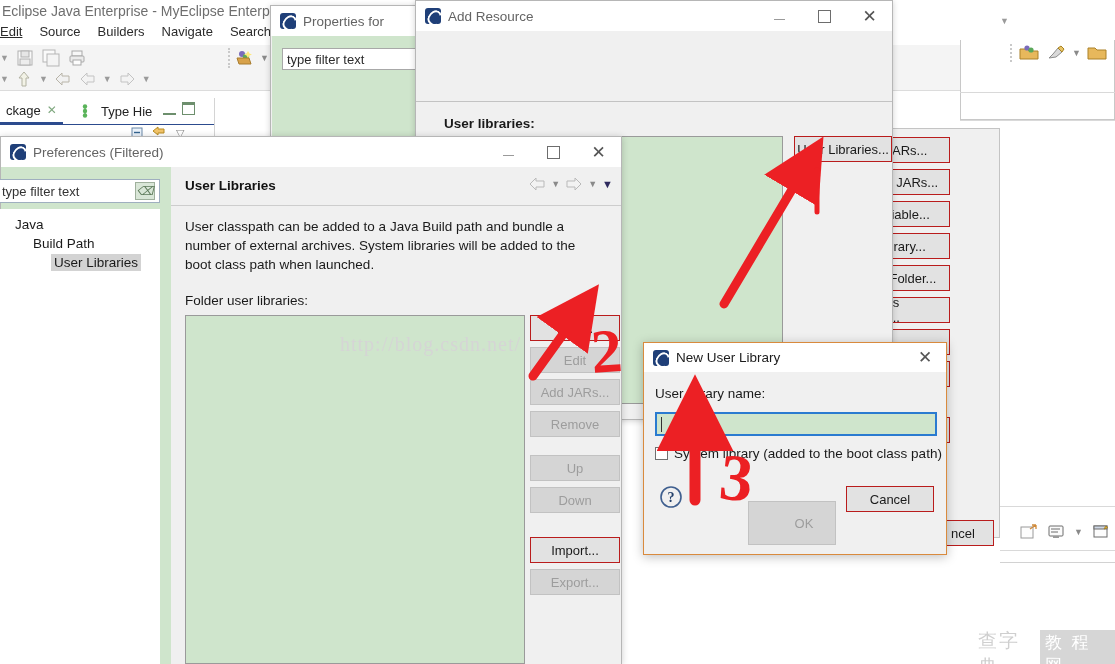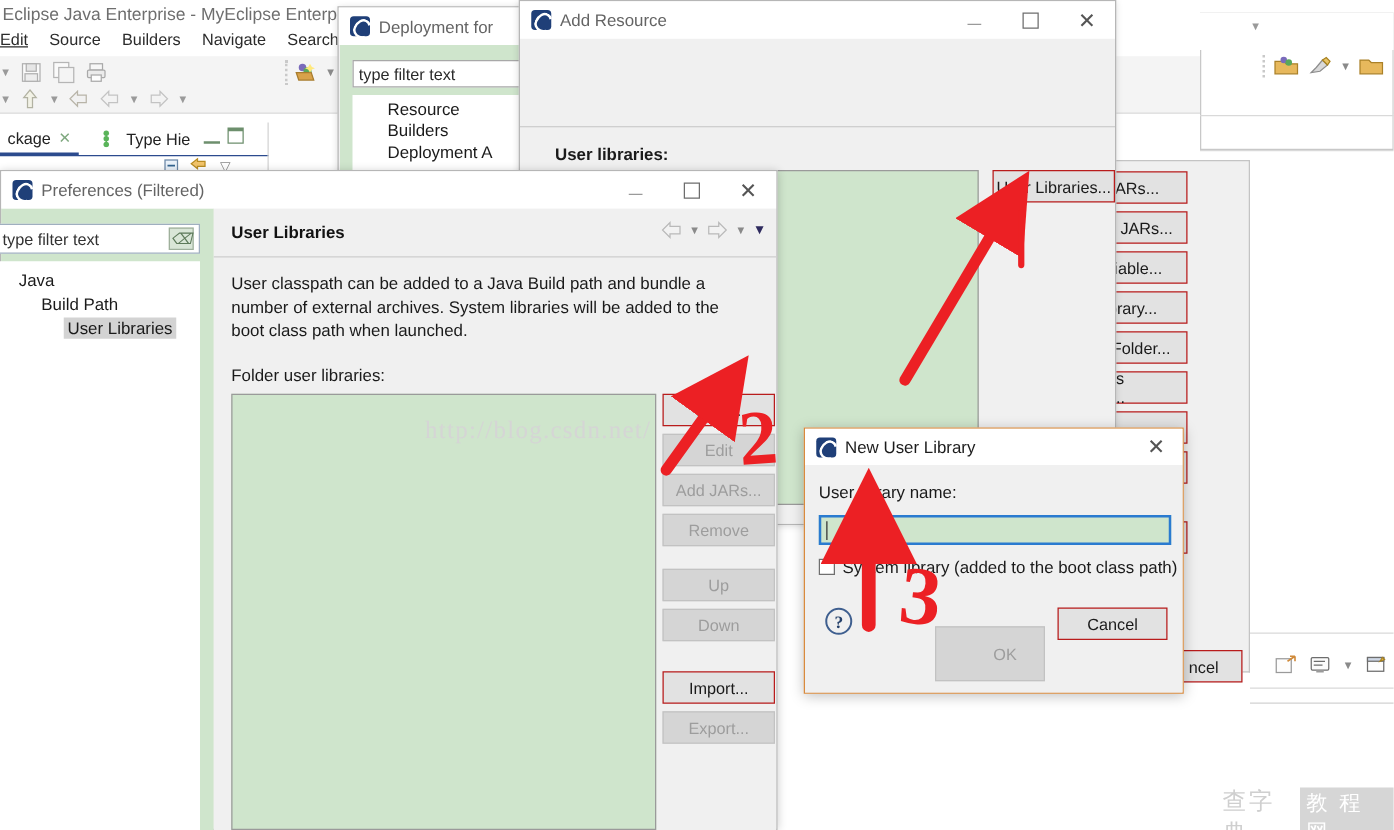--- a/index.html
+++ b/index.html
@@ -239,30 +239,25 @@
       </svg>
     </div>
     <div style="position:absolute;left:1000px;top:506px;width:115px;height:1px;background:#d9d9d9;"></div>
     <div style="position:absolute;left:1000px;top:550px;width:115px;height:1px;background:#d9d9d9;"></div>
     <div style="position:absolute;left:1000px;top:562px;width:115px;height:1px;background:#d2d2d2;"></div>
   </div>
 
   <div class="win" style="left:270px;top:5px;width:385px;height:135px;">
     <div class="titlebar" style="height:30px;">
       <span class="eicon"></span>
-      <span class="ttl">Deployment for</span>
+      <span class="ttl">Properties for</span>
     </div>
     <div class="greenband" style="position:absolute;left:1px;top:30px;width:383px;height:104px;">
       <div class="txtbox" style="position:absolute;left:10px;top:12px;width:240px;height:22px;background:#ffffff;border:1px solid #a8a8a8;color:#2b2b2b;">
         <span>type filter text</span>
-      </div>
-      <div style="position:absolute;left:10px;top:40px;width:240px;height:64px;background:#ffffff;padding-top:3px;">
-        <div style="padding:1px 0 1px 28px;font-size:13.5px;">Resource</div>
-        <div style="padding:1px 0 1px 28px;font-size:13.5px;">Builders</div>
-        <div style="padding:1px 0 1px 28px;font-size:13.5px;white-space:nowrap;">Deployment A</div>
       </div>
     </div>
   </div>
 
   <div style="position:absolute;left:852px;top:128px;width:148px;height:410px;background:#f0f0f0;border:1px solid #c4c4c4;border-left:none;">
     <div class="btn" style="position:absolute;left:0;top:8px;width:98px;height:26px;">d JARs...</div>
     <div class="btn" style="position:absolute;left:0;top:40px;width:98px;height:26px;">ernal JARs...</div>
     <div class="btn" style="position:absolute;left:0;top:72px;width:98px;height:26px;">Variable...</div>
     <div class="btn" style="position:absolute;left:0;top:104px;width:98px;height:26px;">Library...</div>
     <div class="btn" style="position:absolute;left:0;top:136px;width:98px;height:26px;">ass Folder...</div>

